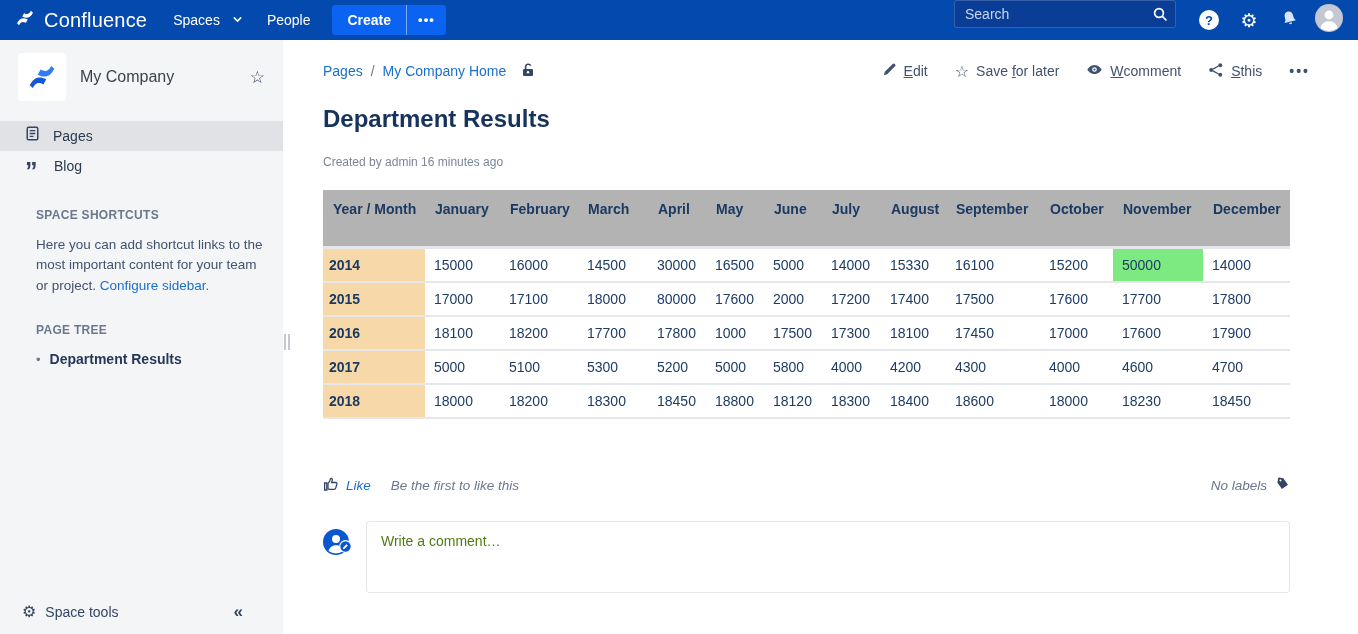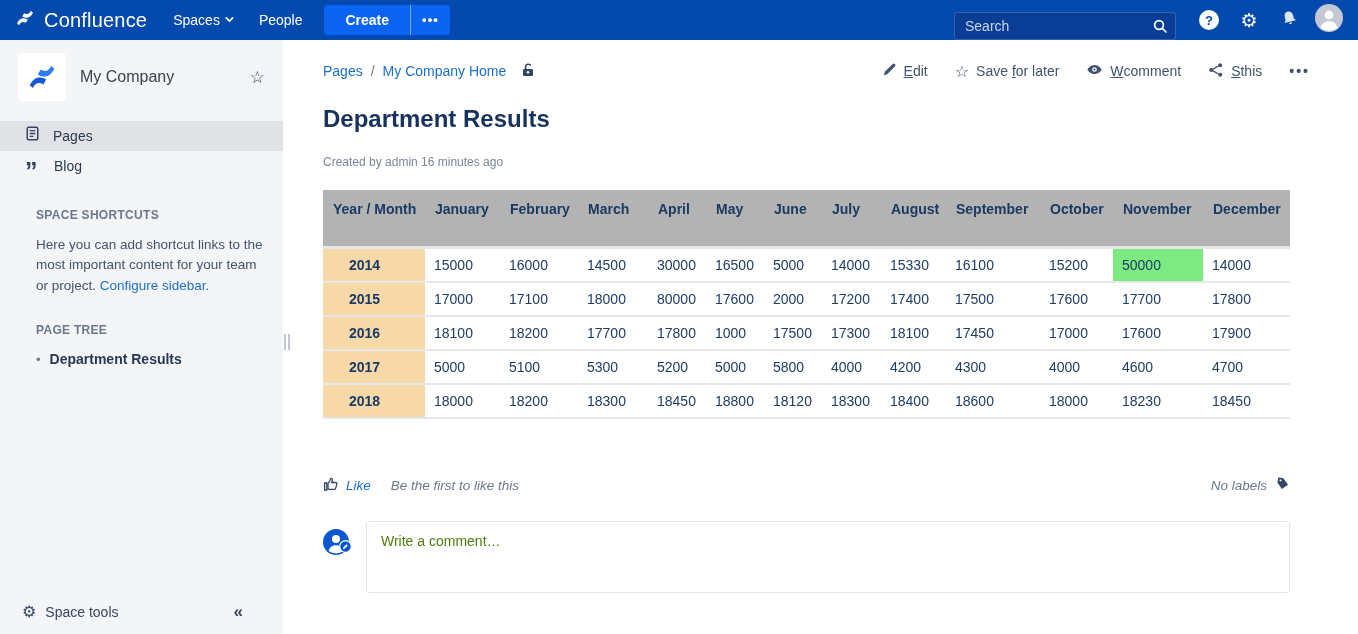--- a/index.html
+++ b/index.html
@@ -10,29 +10,29 @@
     --link:#1a6fcc; --title_text:#17325c; --body_text:#253858;
     --muted_text:#6b778c; --sidebar_bg:#f4f5f7; --selected_item_bg:#e0e2e6;
     --table_header_bg:#b3b3b3; --year_col_bg:#f7d9a9; --highlight_green:#7de981;
     --icon_navy:#42526e;
   }
   
   .topnav{height:40px;background:var(--topbar);display:flex;align-items:center;
           padding:0 12px 0 14px;box-sizing:border-box;color:#fff;}
   .brand{display:flex;align-items:center;gap:8px;margin-right:14px;cursor:pointer;}
   .brand-text{font-size:20px;font-weight:500;letter-spacing:.2px;}
-  .topnav-item{display:flex;align-items:center;gap:4px;padding:0 12px;font-size:14px;
+  .topnav-item{display:flex;align-items:center;gap:12px;padding:0 12px;font-size:14px;
                height:40px;cursor:pointer;}
   .btn-group{display:flex;margin-left:10px;}
   .create-btn{background:var(--primary_button);border-radius:3px 0 0 3px;
-              padding:7px 21px;font-size:14px;font-weight:700;cursor:pointer;}
+              padding:7px 15px;font-size:14px;font-weight:700;cursor:pointer;}
   .more-btn{background:var(--primary_button);border-radius:0 3px 3px 0;
             padding:7px 11px;font-size:13px;font-weight:700;cursor:pointer;
             border-left:1px solid rgba(255,255,255,.45);letter-spacing:1px;}
-  .topnav-right{margin-left:auto;display:flex;align-items:flex-end;gap:6px;}
+  .topnav-right{margin-left:auto;display:flex;align-items:flex-start;gap:6px;}
   .search-wrap{position:relative;margin-right:10px;}
   .search-wrap input{width:222px;height:28px;background:var(--search_bg);
       border:1px solid rgba(255,255,255,.18);border-radius:3px;color:#fff;
       padding:0 30px 0 10px;font-size:14px;font-family:inherit;outline:none;box-sizing:border-box;}
   .search-wrap input::placeholder{color:#c9d6ee;}
   .search-icon{position:absolute;right:8px;top:6px;}
   .icon-btn{width:34px;height:40px;display:flex;align-items:center;justify-content:center;cursor:pointer;}
   .help-circle{width:20px;height:20px;border-radius:50%;background:#fff;color:var(--topbar);
       font-size:13px;font-weight:700;display:flex;align-items:center;justify-content:center;}
   .gear-glyph{font-size:19px;color:#fff;line-height:1;}
@@ -78,21 +78,21 @@
   .page-title{font-size:24px;font-weight:700;color:var(--title_text);margin-top:17px;}
   .byline{font-size:12px;color:#7a869a;margin-top:22px;}
   
   table{border-collapse:collapse;table-layout:fixed;width:967px;margin-top:21px;
         font-size:14px;color:#1e3c66;}
   thead th{background:var(--table_header_bg);text-align:left;vertical-align:top;
       font-weight:700;color:#1a3a63;padding:10px 4px 0 10px;height:57px;
       box-sizing:border-box;border-bottom:3px solid #e4e6eb;line-height:19px;}
   tbody tr{border-bottom:2px solid #e6e7ea;}
   tbody th{background:var(--year_col_bg);text-align:left;font-weight:700;
-      color:#1a3a63;padding:8px 26px;}
+      color:#1a3a63;padding:8px 6px;}
   tbody td{background:#fff;padding:8px 4px 8px 9px;}
   tbody td.hl{background:var(--highlight_green);}
   
   .social-row{width:967px;display:flex;align-items:center;margin-top:57px;font-size:13.5px;font-style:italic;}
   .like-btn{display:flex;align-items:center;gap:7px;color:var(--link);cursor:pointer;}
   .like-hint{color:var(--muted_text);margin-left:20px;}
   .labels{margin-left:auto;display:flex;align-items:center;gap:7px;color:var(--muted_text);cursor:pointer;}
   .comment-row{width:967px;display:flex;gap:17px;margin-top:26px;align-items:flex-start;}
   .comment-avatar{position:relative;width:26px;height:26px;flex-shrink:0;margin-top:8px;}
   .badge{position:absolute;right:-3px;bottom:-2px;}

